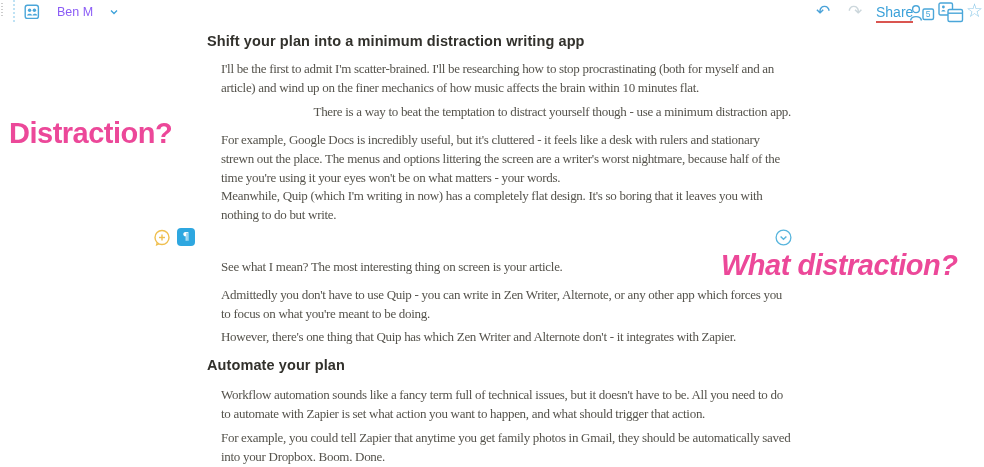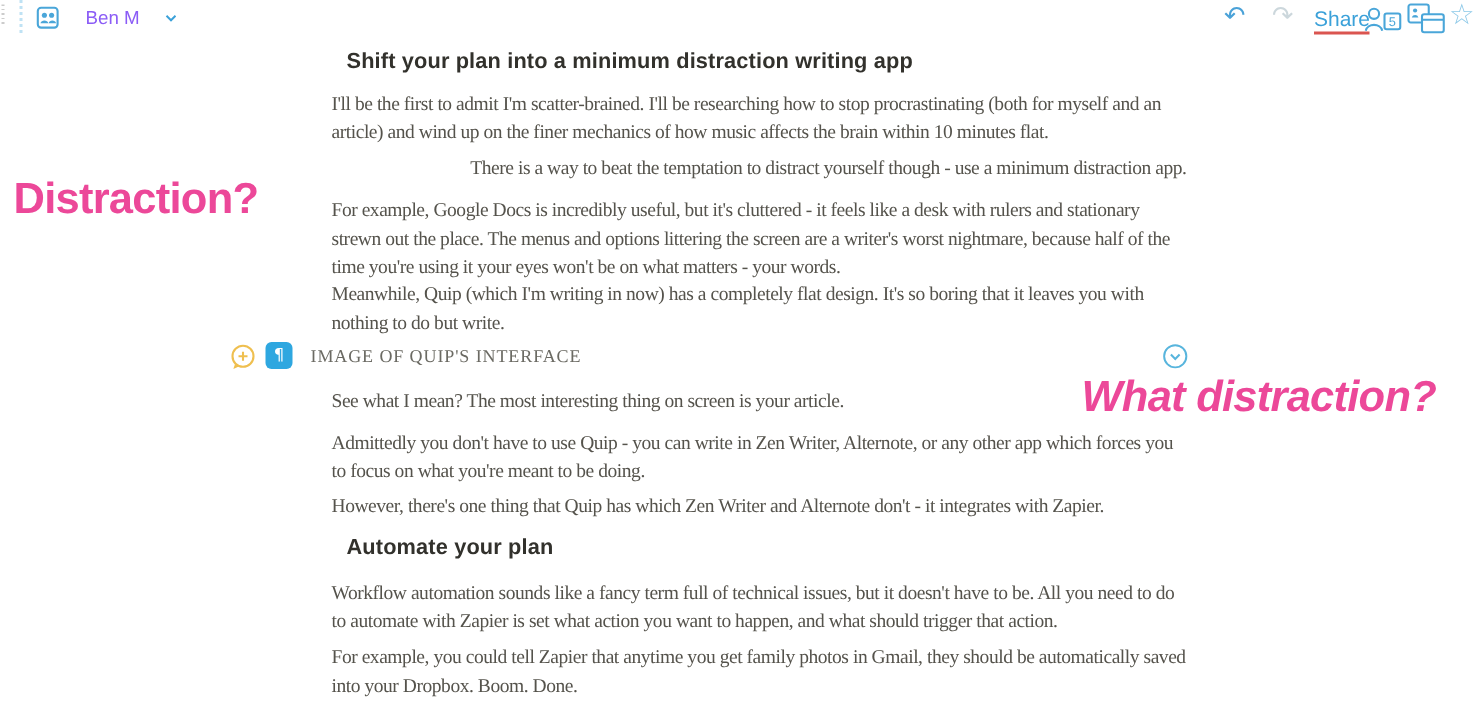--- a/index.html
+++ b/index.html
@@ -51,21 +51,20 @@
     font-family: "DejaVu Sans", sans-serif; font-size: 19px; color: #8ec9e8; cursor: pointer;
   }
 
   
   .doc { position: absolute; left: 207px; top: 0; width: 576px; }
   .doc h1, .doc h2 {
     position: absolute; left: 0; width: 576px;
     font-family: "Liberation Sans", sans-serif;
     font-size: 14.5px; font-weight: bold; color: #32312c;
     letter-spacing: 0.1px;
-    margin-left: 24px;
   }
   .doc p {
     position: absolute; left: 14px; width: 570px;
     font-family: "Liberation Serif", serif;
     font-size: 13px; line-height: 18.8px; letter-spacing: -0.3px;
     color: #55534c;
   }
   .b-h1 { top: 33px; }
   .b-p1 { top: 60px; }
   .b-p2 { top: 103px; text-align: right; }
@@ -169,21 +168,20 @@
 <div class="img-row">
   <span class="add-comment">
     <svg width="18" height="19" viewBox="0 0 18 19">
       <circle cx="9" cy="8.5" r="7" fill="none" stroke="#efbf4f" stroke-width="1.4"></circle>
       <line x1="9" y1="5.5" x2="9" y2="11.5" stroke="#efbf4f" stroke-width="1.4"></line>
       <line x1="6" y1="8.5" x2="12" y2="8.5" stroke="#efbf4f" stroke-width="1.4"></line>
       <path d="M3.6 13.8 L2.6 17 L6.2 15.4 Z" fill="#efbf4f"></path>
     </svg>
   </span>
   <span class="para-style">¶</span>
-  <span class="img-label">IMAGE OF QUIP'S INTERFACE</span>
   <span class="collapse-btn">
     <svg width="17" height="17" viewBox="0 0 17 17">
       <circle cx="8.5" cy="8.5" r="7.4" fill="none" stroke="#58b5dd" stroke-width="1.3"></circle>
       <polyline points="5.6,7.4 8.5,10.3 11.4,7.4" fill="none" stroke="#58b5dd" stroke-width="1.4"></polyline>
     </svg>
   </span>
 </div>
 
 <div class="annot annot-left">Distraction?</div>
 <div class="annot annot-right">What distraction?</div>

